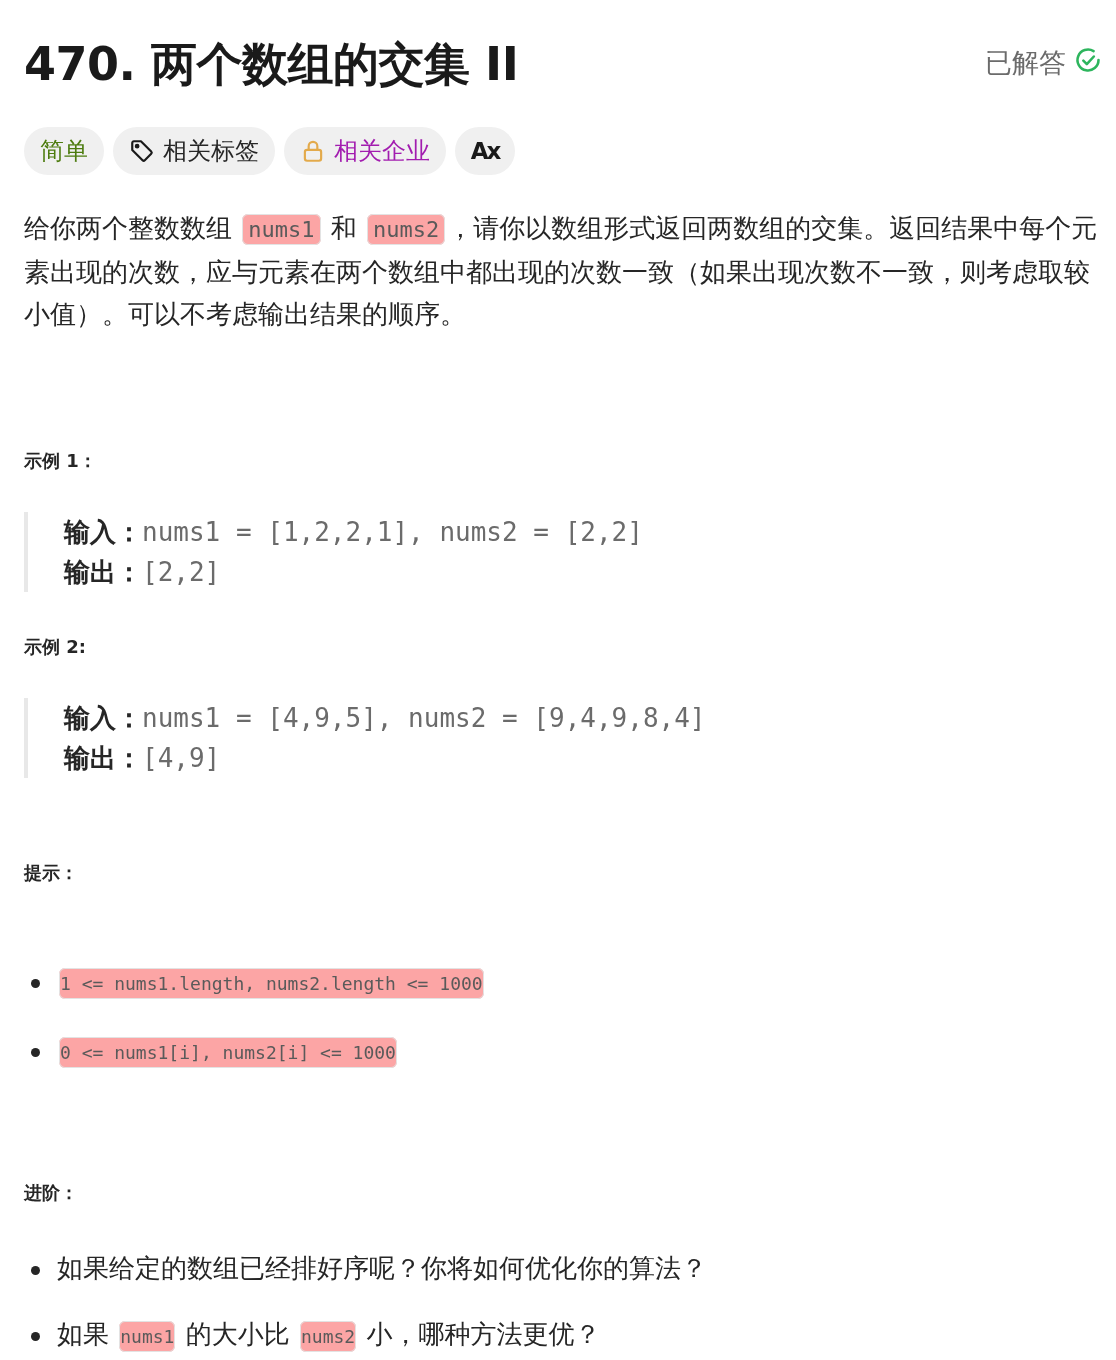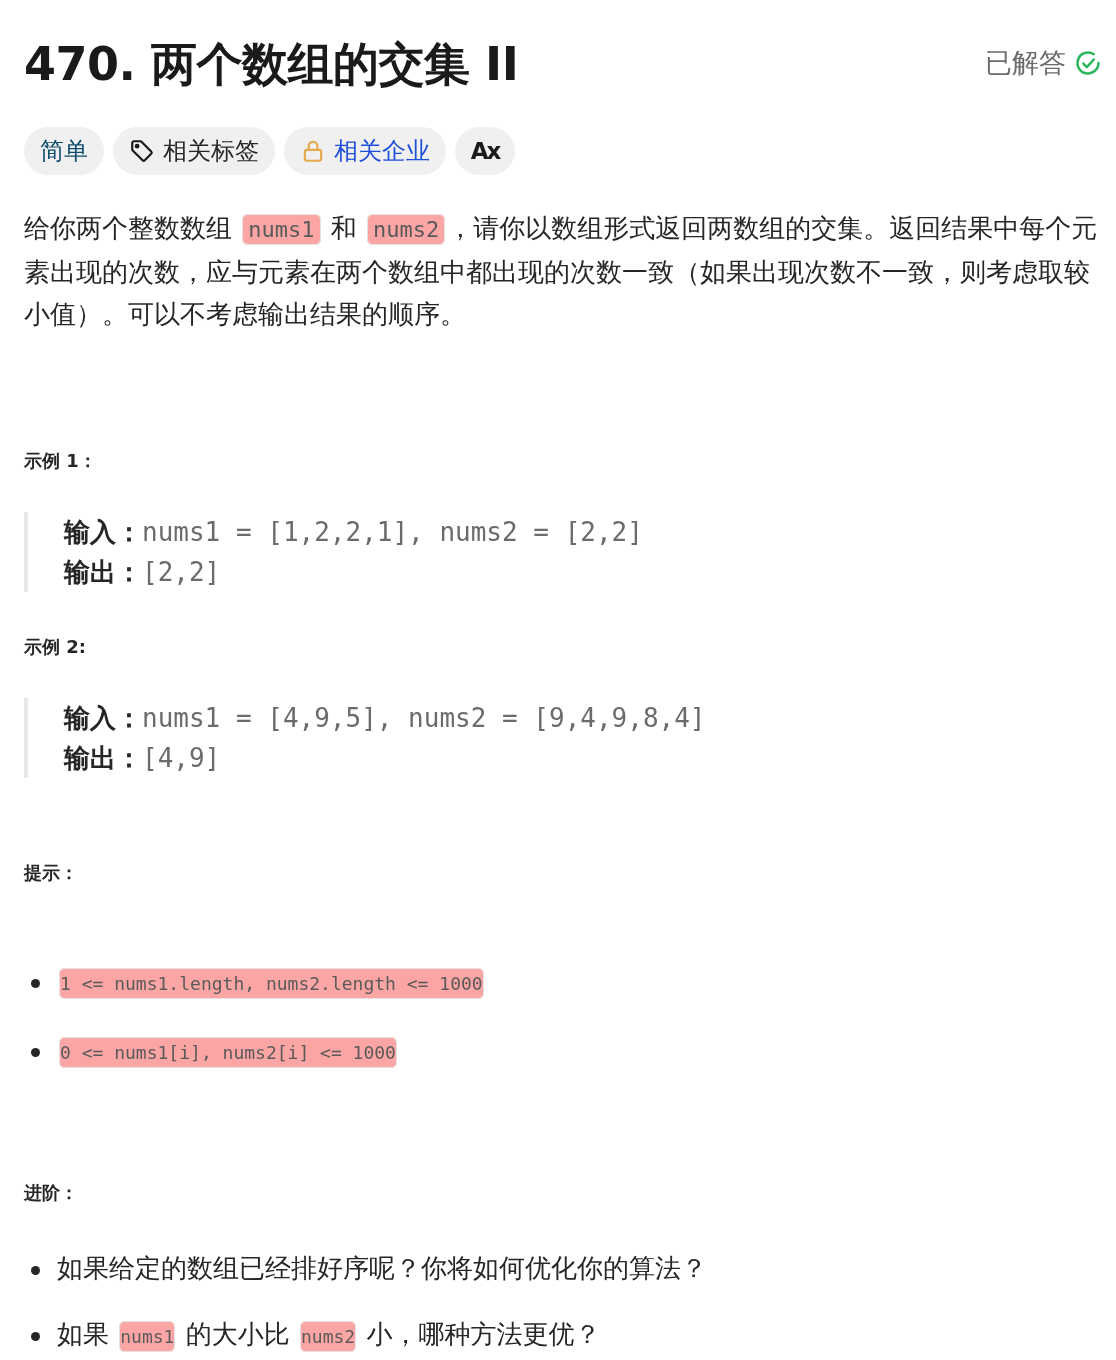--- a/index.html
+++ b/index.html
@@ -8,32 +8,32 @@
     font-family: "DejaVu Sans", "Liberation Sans", sans-serif;
     color:#262626;
   }
   .title-row { position:absolute; left:24px; top:34px; width:1078px; height:60px; }
   .title {
     position:absolute; left:0; top:0;
     font-size:46px; font-weight:bold; color:#1a1a1a; line-height:60px; letter-spacing:-0.5px;
     white-space:nowrap;
   }
   .solved {
-    position:absolute; right:0; top:12px; display:flex; align-items:center; gap:8px;
+    position:absolute; right:0; top:12px; display:flex; align-items:flex-start; gap:8px;
     font-size:27px; color:#6b6b6b; line-height:34px;
   }
   .solved svg { width:28px; height:28px; }
   .tags { position:absolute; left:24px; top:127px; display:flex; gap:9px; }
   .pill {
     height:48px; border-radius:24px; background:#f0f0f0;
     display:flex; align-items:center; padding:0 16px; box-sizing:border-box;
     font-size:24px; color:#262626; white-space:nowrap; gap:8px; cursor:pointer;
   }
-  .pill.easy { color:#0c4a6e; }
-  .pill.company { color:#1d4ed8; }
+  .pill.easy { color:#4d7c0f; }
+  .pill.company { color:#a21caf; }
   .pill svg { width:26px; height:26px; }
   .pill.translate { width:60px; padding:0; justify-content:center; font-weight:bold; font-size:23px; color:#1a1a1a; letter-spacing:-2px; }
   .desc {
     position:absolute; left:24px; top:207px; width:1078px;
     font-size:26px; line-height:42px; color:#262626;
   }
   code.inline {
     font-family: "DejaVu Sans Mono", "Liberation Mono", monospace;
     font-size:22px; color:#5a5a5a;
     background:#fca5a5; border:1px solid #e3e3e3; border-radius:6px;

